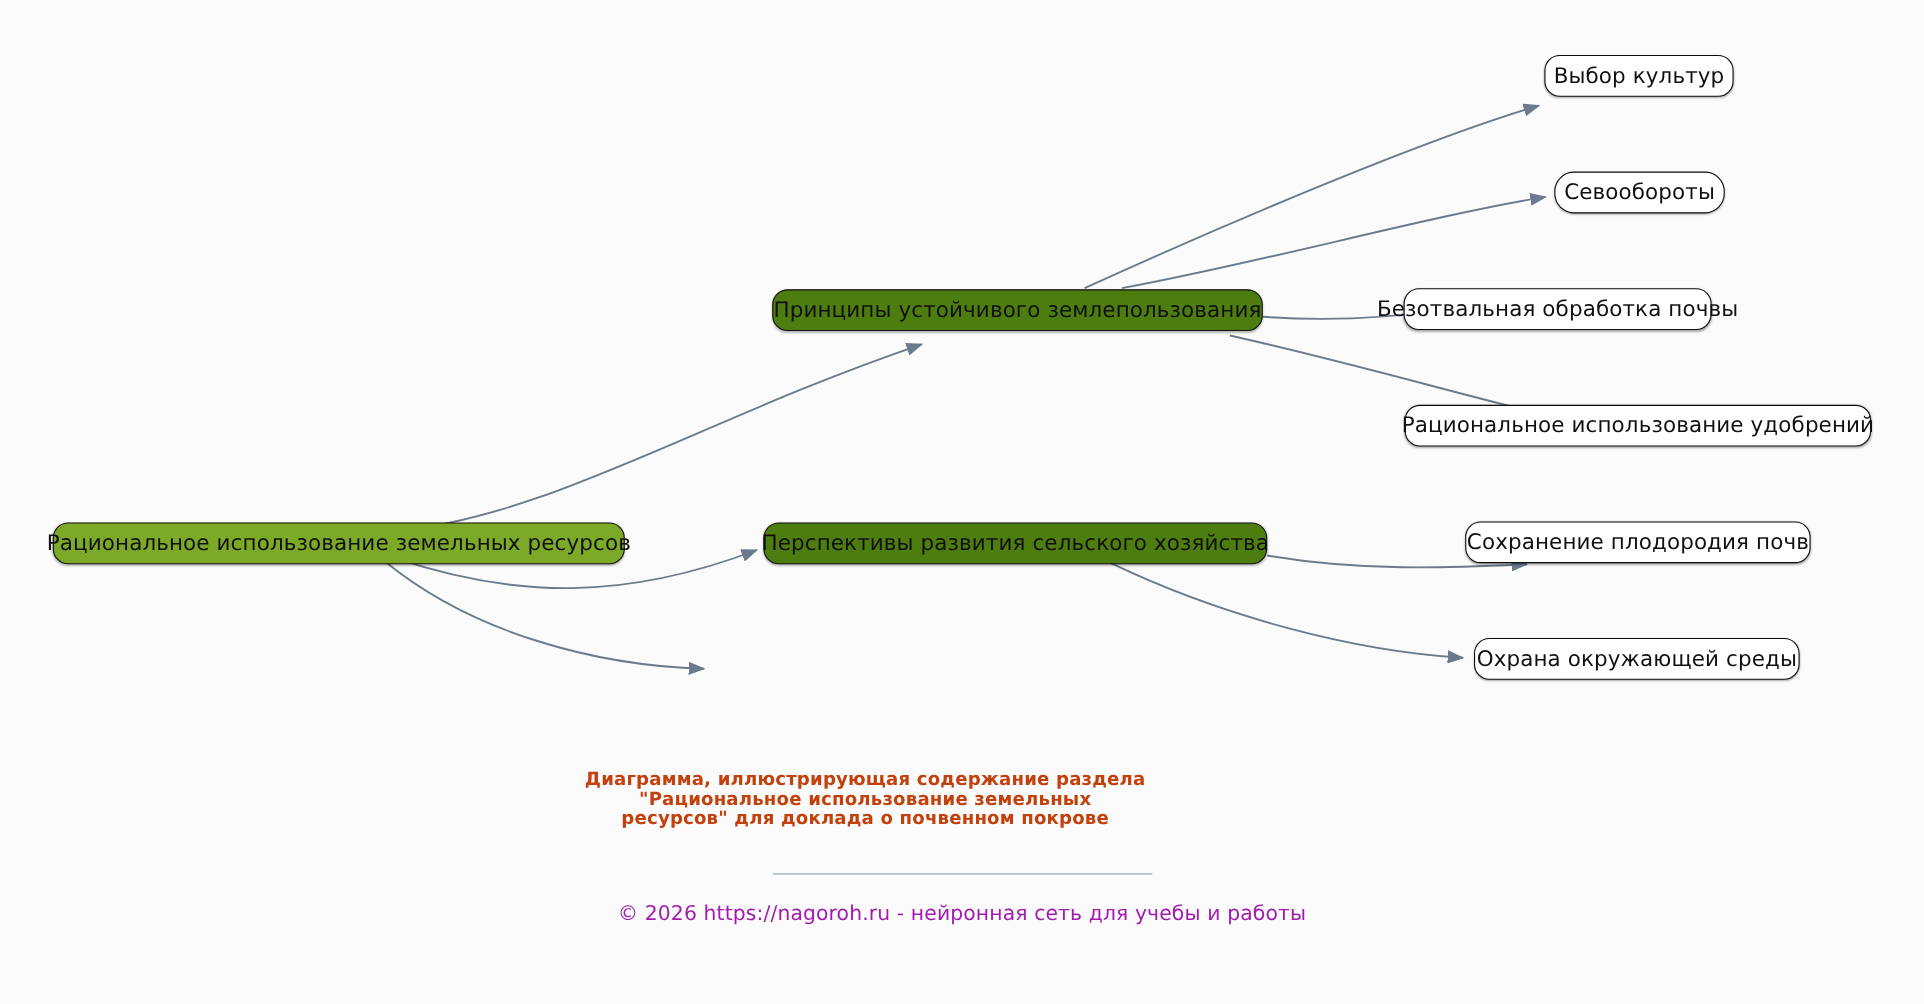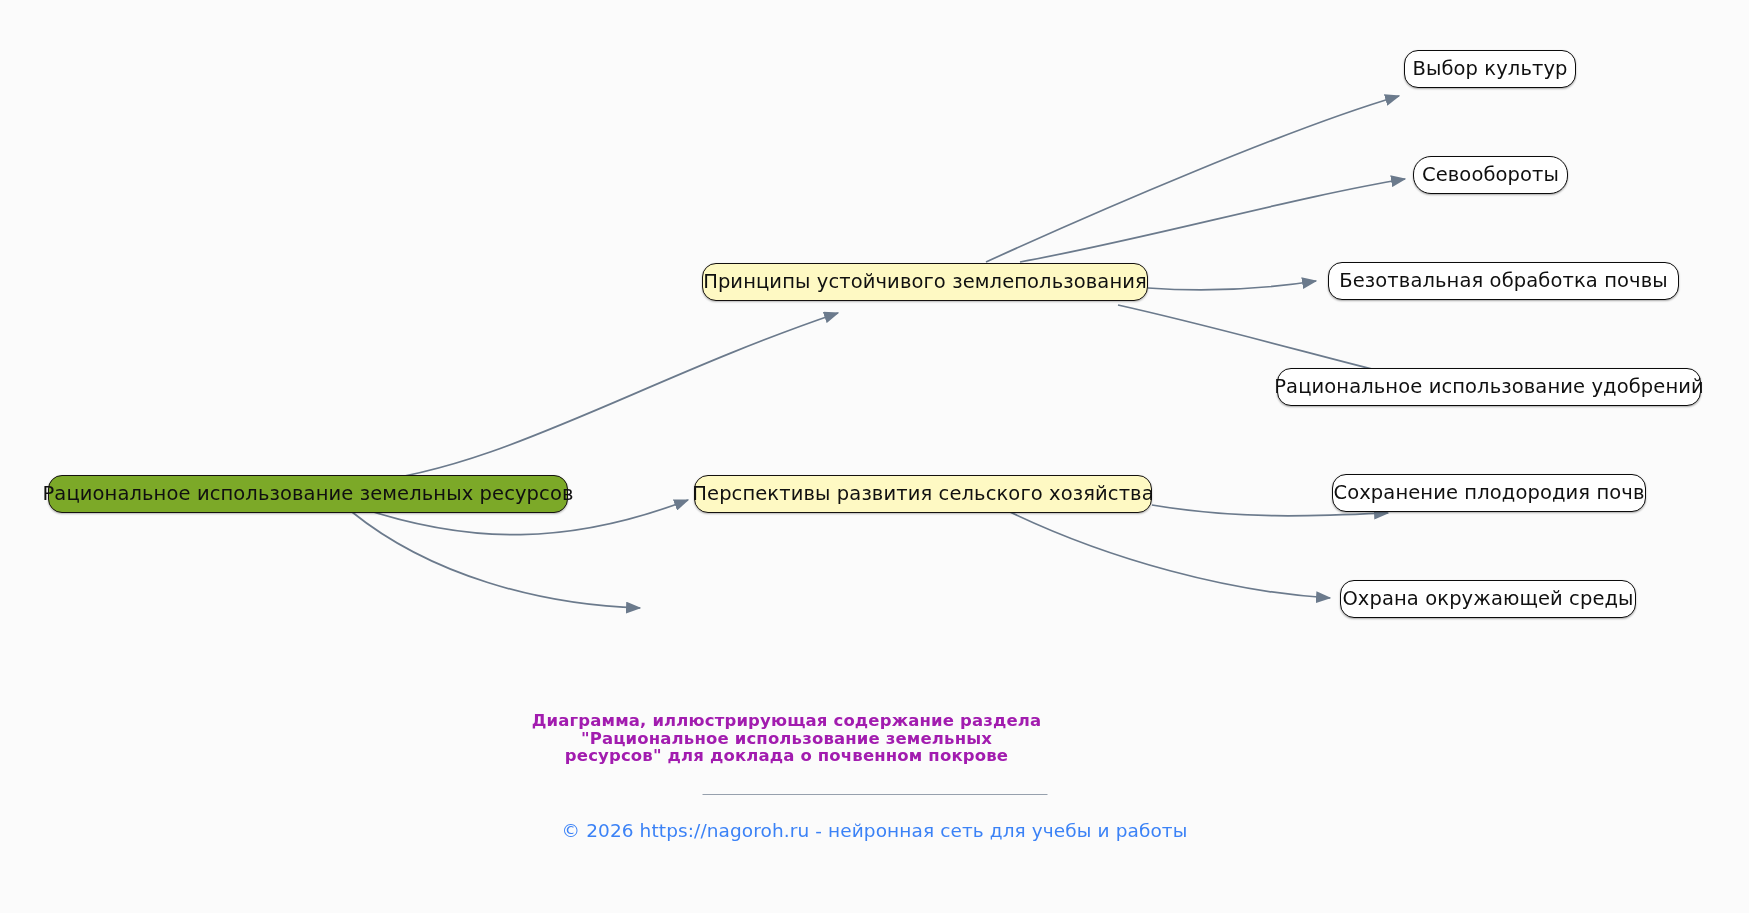--- a/index.html
+++ b/index.html
@@ -40,58 +40,57 @@
     line-height: 1;
     color: #101010;
     letter-spacing: 0.1px;
     padding: 0 0;
     box-shadow: 0 1px 2px rgba(0,0,0,0.28);
   }
   .node.root {
     background: #7CA928;
   }
   .node.branch {
-    background: #fef9c3;
+    background: #4d7c0f;
   }
   .node.leaf {
     background: #ffffff;
     border-color: #0c0c0c;
     box-shadow: 0 1px 2px rgba(0,0,0,0.33);
   }
   #caption {
     position: absolute;
     left: 0;
     top: 700px;
     width: 1573px;
     text-align: center;
     font-size: 16.5px;
     font-weight: bold;
-    color: #a21caf;
+    color: #c2410c;
     line-height: 17.6px;
     letter-spacing: 0.15px;
-    margin-top: 12px;
   }
   #caption .cap-line { display: block; }
   #divider {
     position: absolute;
     left: 50%;
     transform: translateX(-50%);
     top: 794px;
     width: 345px;
     height: 1px;
     background: #96a0ad;
   }
   #footer {
     position: absolute;
     left: 0;
     top: 820px;
     width: 1749px;
     text-align: center;
     font-size: 18.5px;
-    color: #3b82f6;
+    color: #a21caf;
     letter-spacing: 0.1px;
   }
 </style>
 </head>
 <body>
 
 <div id="stage">
 
   <svg id="edge-layer" viewBox="0 0 1749 913" width="1749" height="913" xmlns="http://www.w3.org/2000/svg">
     <defs>
@@ -129,21 +128,21 @@
 
 
   <div class="node leaf" style="left:1404px; top:50px; width:172px; height:38px;">
     <span>Выбор культур</span>
   </div>
 
   <div class="node leaf" style="left:1413px; top:156px; width:155px; height:38px;border-radius:18px;">
     <span>Севообороты</span>
   </div>
 
-  <div class="node leaf" style="left:1328px; top:262px; width:351px; height:38px;text-align:right;">
+  <div class="node leaf" style="left:1276px; top:262px; width:280px; height:38px;text-align:right;">
     <span>Безотвальная обработка почвы</span>
   </div>
 
   <div class="node leaf" style="left:1277px; top:368px; width:424px; height:38px;">
     <span>Рациональное использование удобрений</span>
   </div>
 
   <div class="node leaf" style="left:1332px; top:474px; width:314px; height:38px;">
     <span>Сохранение плодородия почв</span>
   </div>

